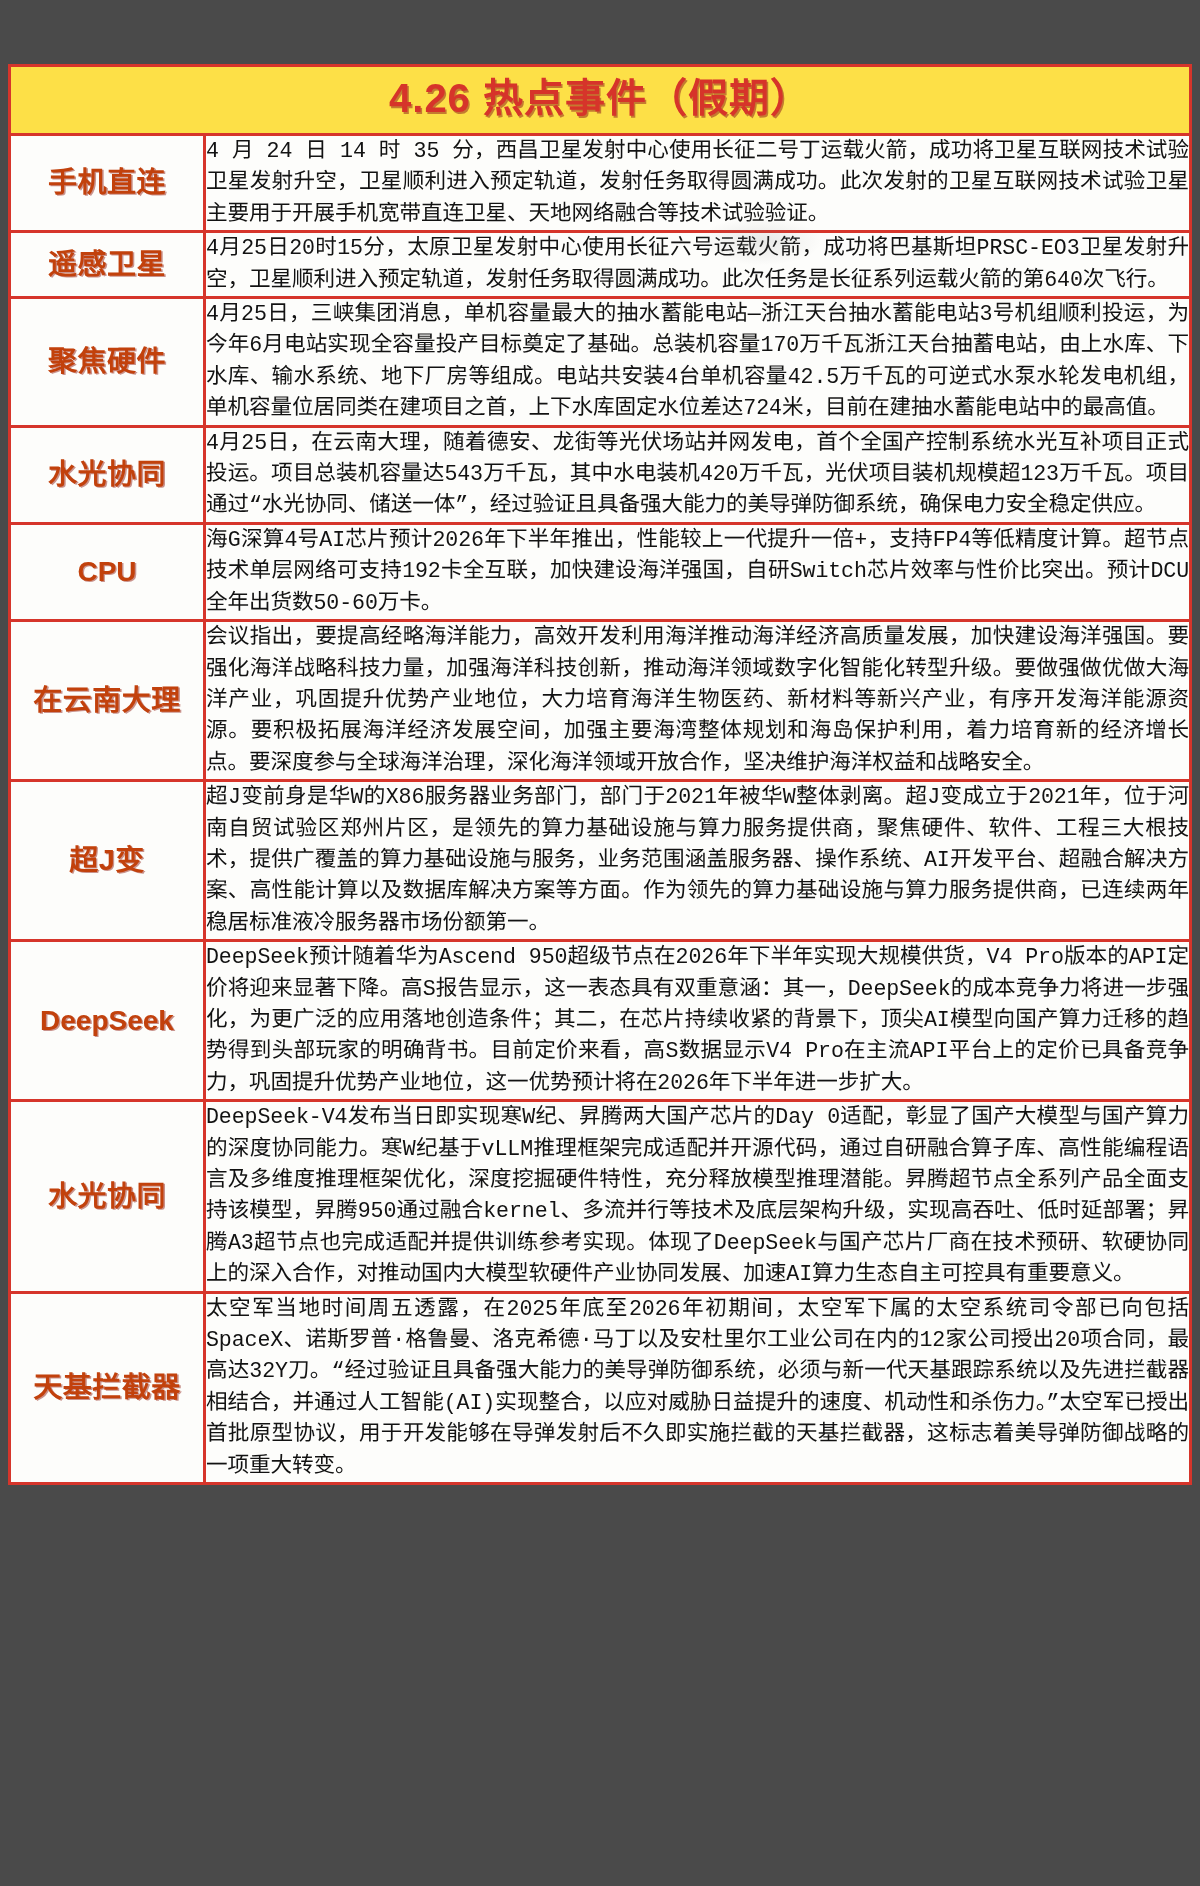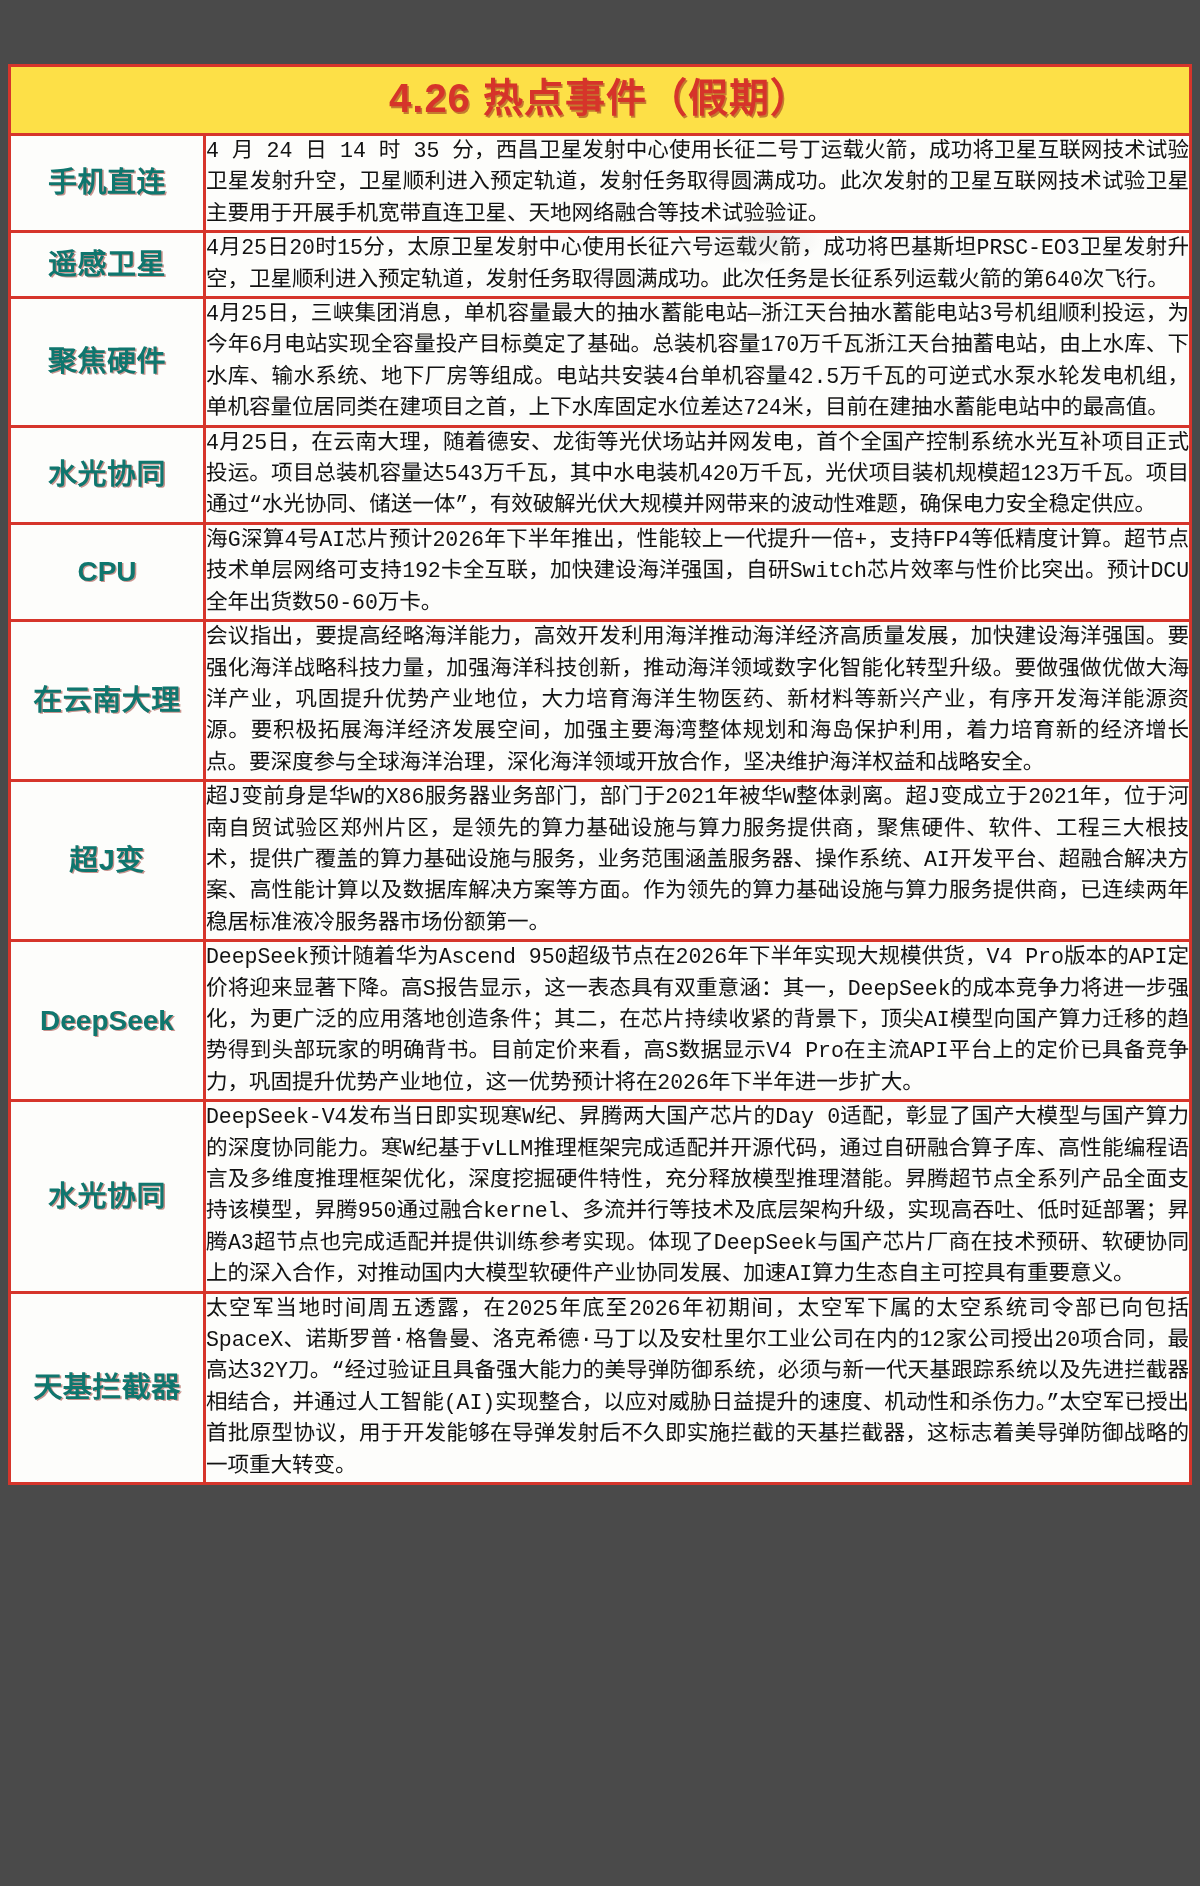--- a/index.html
+++ b/index.html
@@ -68,21 +68,21 @@
     border-bottom: 3px solid #d6352b;
   }
 
   td.cat {
     width: 192px;
     text-align: center;
     border-right: 3px solid #d6352b;
     padding: 6px 4px;
   }
   .cat-label {
-    color: #0f766e;
+    color: #c2410c;
     font-size: 29px;
     font-weight: 800;
     letter-spacing: 0.5px;
     line-height: 1.15;
     text-shadow: 1.4px 1.4px 0 rgba(150,40,30,0.5);
     white-space: nowrap;
   }
   .cat-label.latin {
     font-size: 28px;
     letter-spacing: 0px;
@@ -153,21 +153,21 @@
           <td class="body">
             <div class="body-text">4月25日，三峡集团消息，单机容量最大的抽水蓄能电站—浙江天台抽水蓄能电站3号机组顺利投运，为今年6月电站实现全容量投产目标奠定了基础。总装机容量170万千瓦浙江天台抽蓄电站，由上水库、下水库、输水系统、地下厂房等组成。电站共安装4台单机容量42.5万千瓦的可逆式水泵水轮发电机组，单机容量位居同类在建项目之首，上下水库固定水位差达724米，目前在建抽水蓄能电站中的最高值。</div>
           </td>
         </tr>
 
         <tr>
           <td class="cat">
             <div class="cat-label">水光协同</div>
           </td>
           <td class="body">
-            <div class="body-text">4月25日，在云南大理，随着德安、龙街等光伏场站并网发电，首个全国产控制系统水光互补项目正式投运。项目总装机容量达543万千瓦，其中水电装机420万千瓦，光伏项目装机规模超123万千瓦。项目通过“水光协同、储送一体”，有效破解光伏大规模并网带来的波动性难题，确保电力安全稳定供应。</div>
+            <div class="body-text">4月25日，在云南大理，随着德安、龙街等光伏场站并网发电，首个全国产控制系统水光互补项目正式投运。项目总装机容量达543万千瓦，其中水电装机420万千瓦，光伏项目装机规模超123万千瓦。项目通过“水光协同、储送一体”，经过验证且具备强大能力的美导弹防御系统，确保电力安全稳定供应。</div>
           </td>
         </tr>
 
         <tr>
           <td class="cat">
             <div class="cat-label latin">CPU</div>
           </td>
           <td class="body">
             <div class="body-text">海G深算4号AI芯片预计2026年下半年推出，性能较上一代提升一倍+，支持FP4等低精度计算。超节点技术单层网络可支持192卡全互联，加快建设海洋强国，自研Switch芯片效率与性价比突出。预计DCU全年出货数50-60万卡。</div>
           </td>

